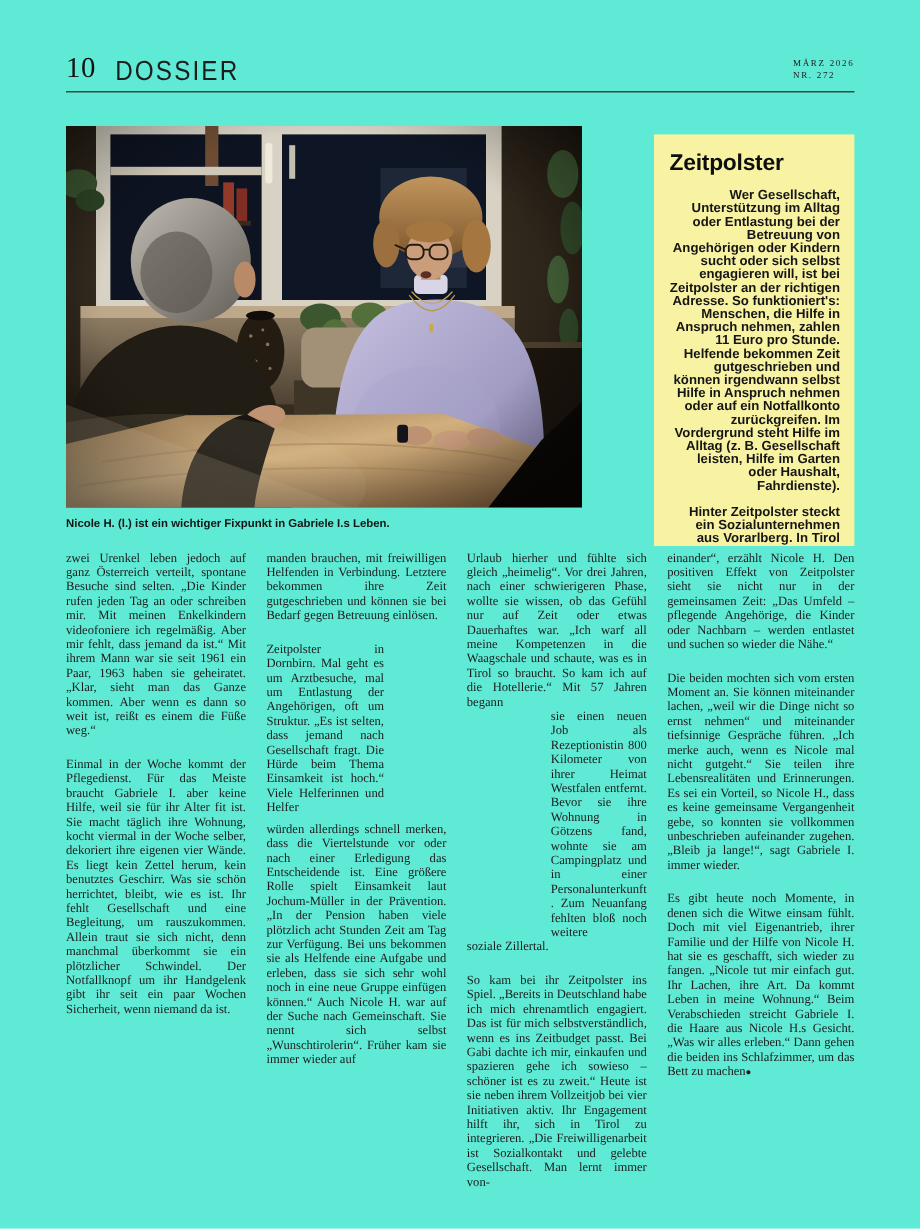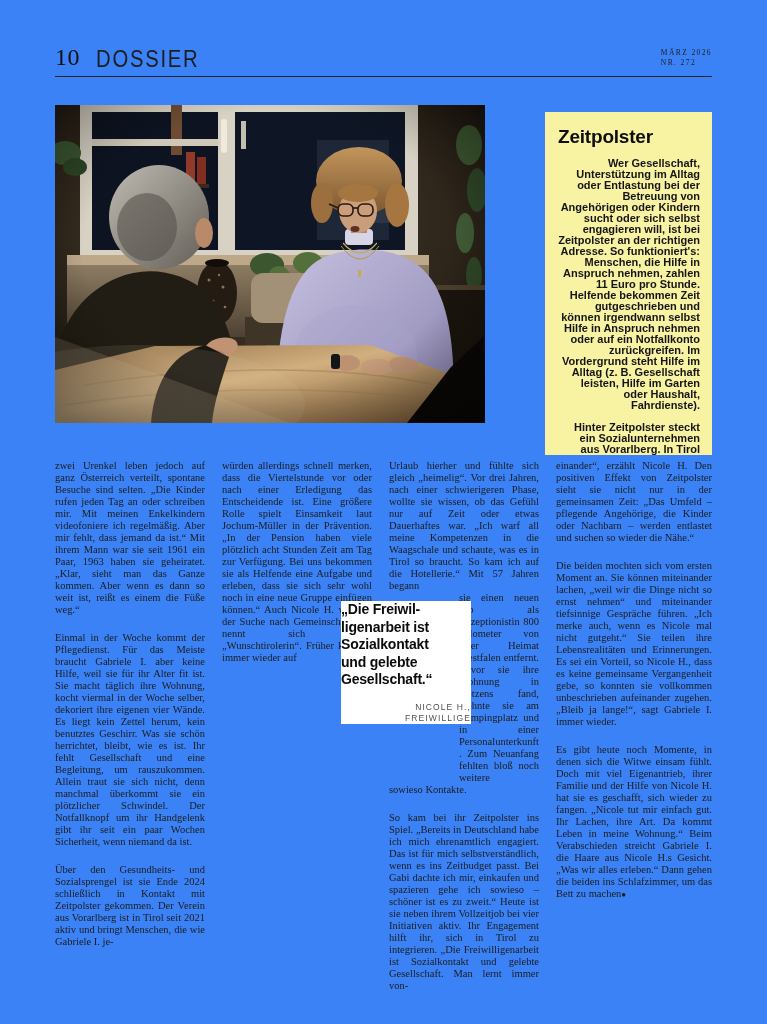--- a/index.html
+++ b/index.html
@@ -1,19 +1,19 @@
 <!DOCTYPE html>
 <html lang="de"><head>
 <meta charset="utf-8">
 <style>
   * { box-sizing: border-box; }
   html,body { margin:0; padding:0; background:#ffffff; }
   .page {
     position: relative; width: 767px; height: 1024px;
-    background: #3b82f6; overflow: hidden;
+    background: #5eead4; overflow: hidden;
     color: #1b1b1b;
   }
 
   
   .page-num {
     position:absolute; left:55px; top:44px;
     font:400 24px "Liberation Serif", serif; color:#111; letter-spacing:.5px;
   }
   .section-title {
     position:absolute; left:96px; top:46px;
@@ -225,55 +225,46 @@
         <ellipse cx="349" cy="260" rx="15" ry="8" fill="#bd9273" transform="rotate(8 349 260)"></ellipse>
         <ellipse cx="292" cy="258" rx="13" ry="8" fill="#bd9273"></ellipse>
         <rect x="276" y="249" width="9" height="15" rx="3" fill="#14141c"></rect>
       </g>
 
       <polygon points="0,318 0,232 235,318" fill="url(#gHaze)"></polygon>
       <ellipse cx="80" cy="300" rx="170" ry="60" fill="#d8c4a4" opacity=".12"></ellipse>
       <rect width="430" height="318" fill="url(#gVig)"></rect>
     </svg>
   </div>
+  <div class="photo-caption">Nicole H. (l.) ist ein wichtiger Fixpunkt in Gabriele I.s Leben.</div>
 
   <div class="infobox">
     <h2 class="infobox-title">Zeitpolster</h2>
     <p>Wer Gesellschaft, Unterstützung im Alltag oder Entlastung bei der Betreuung von Angehörigen oder Kindern sucht oder sich selbst engagieren will, ist bei Zeitpolster an der richtigen Adresse. So funktioniert's: Menschen, die Hilfe in Anspruch nehmen, zahlen 11 Euro pro Stunde. Helfende bekommen Zeit gutgeschrieben und können irgendwann selbst Hilfe in Anspruch nehmen oder auf ein Notfallkonto zurückgreifen. Im Vordergrund steht Hilfe im Alltag (z. B. Gesellschaft leisten, Hilfe im Garten oder Haushalt, Fahrdienste).</p>
     <p>Hinter Zeitpolster steckt ein Sozialunternehmen aus Vorarlberg. In Tirol einen es Teams in St. Johann, Hall, Innsbruck, im Kaiserwinkl, Pillerseetal, Brixental, Zillertal, am Achensee und im westlichen Mittelgebirge. Mitmachen kann man über www.zeitpolster.com</p>
   </div>
 
   <div class="col col-1">
     <p>zwei Urenkel leben jedoch auf ganz Österreich verteilt, spontane Besuche sind selten. „Die Kinder rufen jeden Tag an oder schreiben mir. Mit meinen Enkelkindern videofoniere ich regelmäßig. Aber mir fehlt, dass jemand da ist.“ Mit ihrem Mann war sie seit 1961 ein Paar, 1963 haben sie geheiratet. „Klar, sieht man das Ganze kommen. Aber wenn es dann so weit ist, reißt es einem die Füße weg.“</p>
     <p>Einmal in der Woche kommt der Pflegedienst. Für das Meiste braucht Gabriele I. aber keine Hilfe, weil sie für ihr Alter fit ist. Sie macht täglich ihre Wohnung, kocht viermal in der Woche selber, dekoriert ihre eigenen vier Wände. Es liegt kein Zettel herum, kein benutztes Geschirr. Was sie schön herrichtet, bleibt, wie es ist. Ihr fehlt Gesellschaft und eine Begleitung, um rauszukommen. Allein traut sie sich nicht, denn manchmal überkommt sie ein plötzlicher Schwindel. Der Notfallknopf um ihr Handgelenk gibt ihr seit ein paar Wochen Sicherheit, wenn niemand da ist.</p>
-    <p>Über den Gesundheits- und Sozialsprengel ist sie Ende 2024 schließlich in Kontakt mit Zeitpolster gekommen. Der Verein aus Vorarlberg ist in Tirol seit 2021 aktiv und bringt Menschen, die wie Gabriele I. je-</p>
   </div>
 
   <div class="col col-2">
+    <p>manden brauchen, mit freiwilligen Helfenden in Verbindung. Letztere bekommen ihre Zeit gutgeschrieben und können sie bei Bedarf gegen Betreuung einlösen.</p>
+    <div class="chunk c2-narrow">Zeitpolster in Dornbirn. Mal geht es um Arztbesuche, mal um Entlastung der Angehörigen, oft um Struktur. „Es ist selten, dass jemand nach Gesellschaft fragt. Die Hürde beim Thema Einsamkeit ist hoch.“ Viele Helferinnen und Helfer</div>
     <div class="chunk">würden allerdings schnell merken, dass die Viertelstunde vor oder nach einer Erledigung das Entscheidende ist. Eine größere Rolle spielt Einsamkeit laut Jochum-Müller in der Prävention. „In der Pension haben viele plötzlich acht Stunden Zeit am Tag zur Verfügung. Bei uns bekommen sie als Helfende eine Aufgabe und erleben, dass sie sich sehr wohl noch in eine neue Gruppe einfügen können.“ Auch Nicole H. war auf der Suche nach Gemeinschaft. Sie nennt sich selbst „Wunschtirolerin“. Früher kam sie immer wieder auf</div>
   </div>
 
   <div class="col col-3">
     <div class="chunk">Urlaub hierher und fühlte sich gleich „heimelig“. Vor drei Jahren, nach einer schwierigeren Phase, wollte sie wissen, ob das Gefühl nur auf Zeit oder etwas Dauerhaftes war. „Ich warf all meine Kompetenzen in die Waagschale und schaute, was es in Tirol so braucht. So kam ich auf die Hotellerie.“ Mit 57 Jahren begann</div>
     <div class="chunk c3-narrow">sie einen neuen Job als Rezeptionistin 800 Kilometer von ihrer Heimat Westfalen entfernt. Bevor sie ihre Wohnung in Götzens fand, wohnte sie am Campingplatz und in einer Personalunterkunft. Zum Neuanfang fehlten bloß noch weitere</div>
-    <div class="chunk">sowieso Kontakte.</div>
+    <div class="chunk">soziale Zillertal.</div>
     <div class="chunk chunk-gap">So kam bei ihr Zeitpolster ins Spiel. „Bereits in Deutschland habe ich mich ehrenamtlich engagiert. Das ist für mich selbstverständlich, wenn es ins Zeitbudget passt. Bei Gabi dachte ich mir, einkaufen und spazieren gehe ich sowieso – schöner ist es zu zweit.“ Heute ist sie neben ihrem Vollzeitjob bei vier Initiativen aktiv. Ihr Engagement hilft ihr, sich in Tirol zu integrieren. „Die Freiwilligenarbeit ist Sozialkontakt und gelebte Gesellschaft. Man lernt immer von-</div>
   </div>
 
   <div class="col col-4">
     <p>einander“, erzählt Nicole H. Den positiven Effekt von Zeitpolster sieht sie nicht nur in der gemeinsamen Zeit: „Das Umfeld – pflegende Angehörige, die Kinder oder Nachbarn – werden entlastet und suchen so wieder die Nähe.“</p>
     <p>Die beiden mochten sich vom ersten Moment an. Sie können miteinander lachen, „weil wir die Dinge nicht so ernst nehmen“ und miteinander tiefsinnige Gespräche führen. „Ich merke auch, wenn es Nicole mal nicht gutgeht.“ Sie teilen ihre Lebensrealitäten und Erinnerungen. Es sei ein Vorteil, so Nicole H., dass es keine gemeinsame Vergangenheit gebe, so konnten sie vollkommen unbeschrieben aufeinander zugehen. „Bleib ja lange!“, sagt Gabriele I. immer wieder.</p>
     <p><span>Es gibt heute noch Momente, in denen sich die Witwe einsam fühlt. Doch mit viel Eigenantrieb, ihrer Familie und der Hilfe von Nicole H. hat sie es geschafft, sich wieder zu fangen. „Nicole tut mir einfach gut. Ihr Lachen, ihre Art. Da kommt Leben in meine Wohnung.“ Beim Verabschieden streicht Gabriele I. die Haare aus Nicole H.s Gesicht. „Was wir alles erleben.“ Dann gehen die beiden ins Schlafzimmer, um das Bett zu machen</span><span class="end-mark">●</span></p>
   </div>
 
-  <div class="pull-quote">
-    <div>„Die Freiwil-</div>
-    <div>ligenarbeit ist</div>
-    <div>Sozialkontakt</div>
-    <div>und gelebte</div>
-    <div>Gesellschaft.“</div>
-    <div class="pull-quote-attr">
-      <div>NICOLE H.,</div>
-      <div>FREIWILLIGE</div>
-    </div>
-  </div>
 
 </div>
 
 </body></html>

